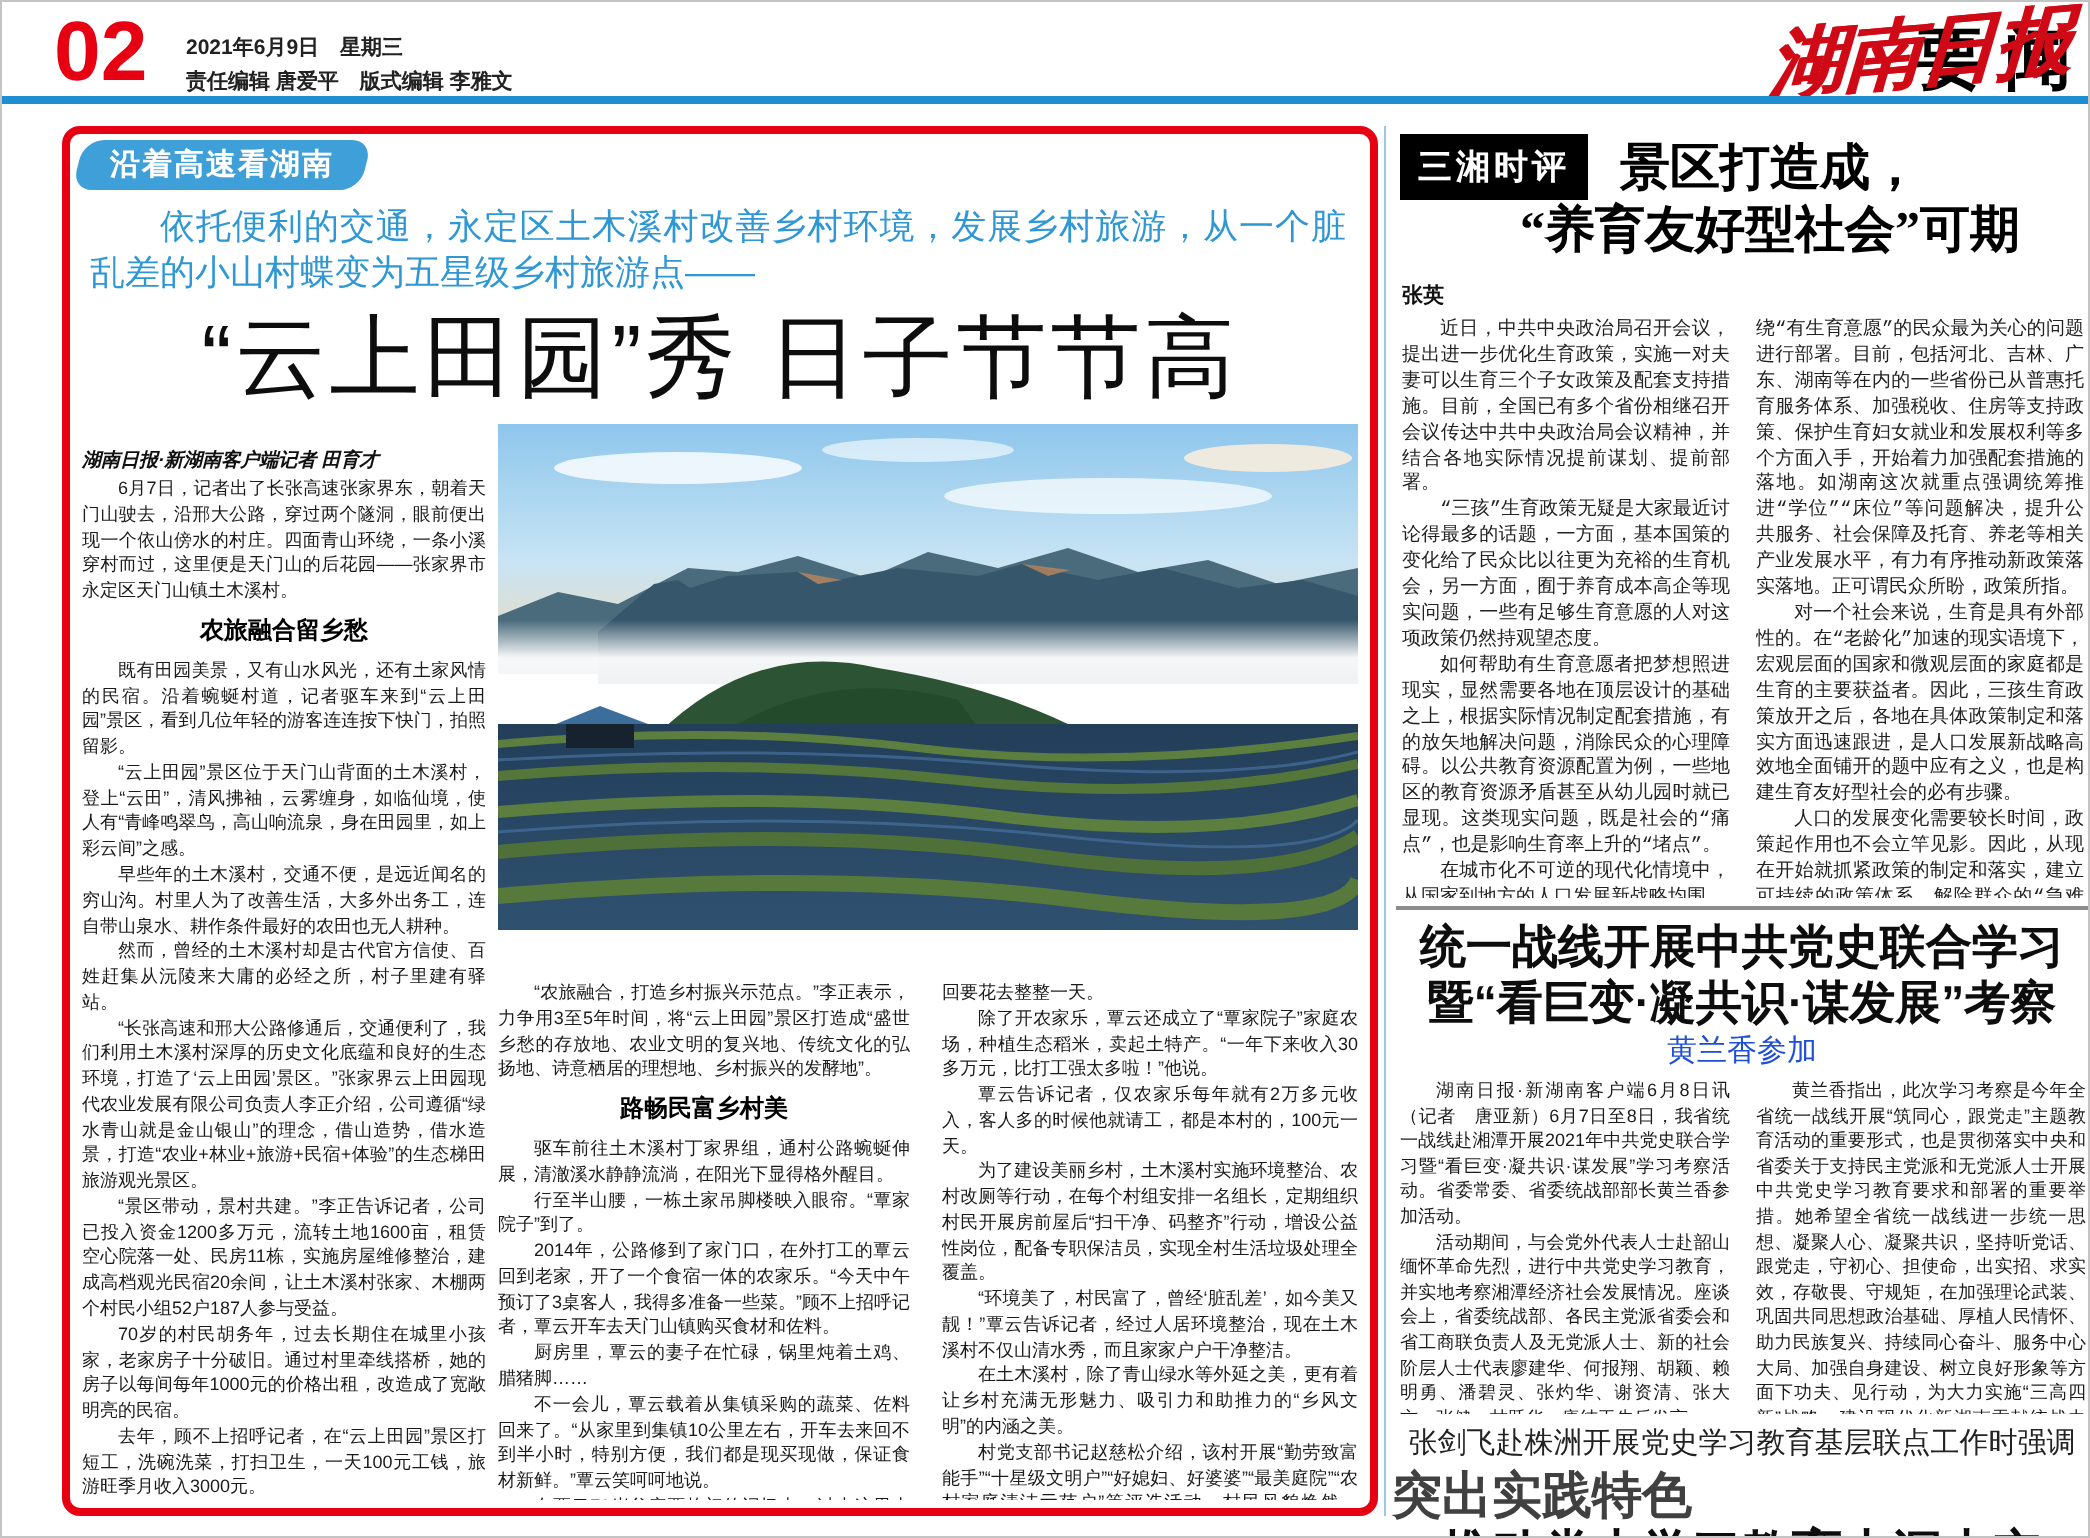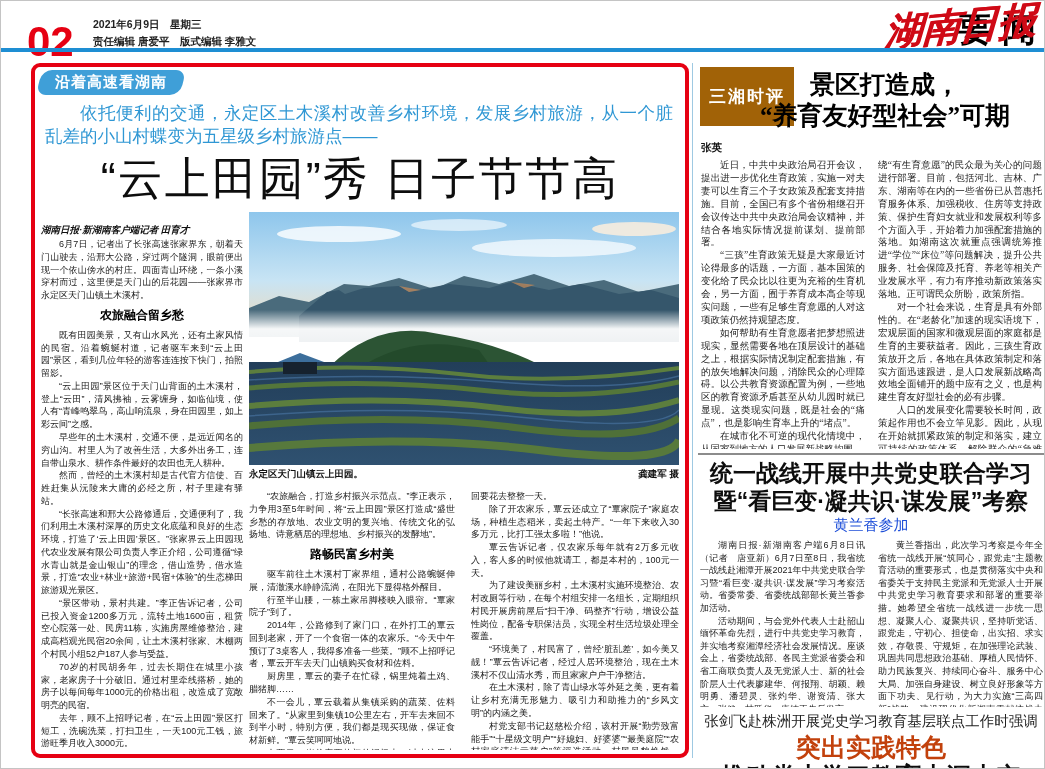--- a/index.html
+++ b/index.html
@@ -1,21 +1,21 @@
 <!DOCTYPE html>
 <html><head>
 <meta charset="utf-8">
 <style>
   html,body{margin:0;padding:0;background:#e8e8e8;}
   #page{position:relative;width:1045px;height:769px;background:#fff;overflow:hidden;
         border:1px solid #c4c4c4;box-sizing:border-box;
         font-family:"Liberation Sans","DejaVu Sans",sans-serif;color:#1a1a1a;}
   .abs{position:absolute;}
   
-  .pgnum{left:26px;top:4px;font-size:42px;font-weight:bold;color:#e60012;line-height:1;margin-top:16px;}
+  .pgnum{left:26px;top:4px;font-size:42px;font-weight:bold;color:#e60012;line-height:1;}
   .mast-meta{left:92px;top:15px;font-size:10.5px;font-weight:bold;color:#222;line-height:1.65;}
   .sect-title{left:0;top:6px;width:1045px;text-align:right;font-family:"Liberation Serif","DejaVu Serif",serif;
               font-size:34px;font-weight:bold;letter-spacing:10px;color:#000;}
   .paper-logo{right:8px;top:0px;font-family:"Liberation Serif","DejaVu Serif",serif;font-style:italic;
               font-size:38px;font-weight:bold;color:#cf0a16;transform:rotate(-5deg) skewX(-8deg);
               text-shadow:1px 0 #cf0a16;}
   .mast-rule{left:0;top:47px;width:1045px;height:4px;background:#1e8ed3;}
   
   .art-frame{left:30px;top:62px;width:658px;height:695px;border:4px solid #e60012;border-radius:9px;box-sizing:border-box;}
   .series-badge{left:38px;top:69px;background:#3f9fd8;color:#fff;font-size:15px;font-weight:bold;
@@ -34,41 +34,41 @@
   .col1{left:40px;top:237px;width:202px;height:512px;}
   .col2{left:248px;top:489px;width:206px;height:260px;}
   .col3{left:470px;top:489px;width:208px;height:260px;}
   
   .photo{left:248px;top:211px;width:430px;height:253px;overflow:hidden;}
   .photo svg{display:block;width:100%;height:100%;}
   .caption-row{left:248px;top:467px;width:430px;display:flex;justify-content:space-between;
                font-size:9.5px;font-weight:bold;color:#111;}
   
   .vline{left:691px;top:62px;width:1px;height:695px;background:#9ec9e2;}
-  .badge-red{left:699px;top:66px;background:#a16207;color:#fff;font-size:17px;font-weight:bold;
-             padding:18px 9px;letter-spacing:2px;}
+  .badge-red{left:699px;top:66px;background:#000000;color:#fff;font-size:17px;font-weight:bold;
+             padding:5px 9px;letter-spacing:2px;}
   .c-head{left:726px;top:68px;width:316px;text-align:center;
           font-family:"Liberation Serif","DejaVu Serif",serif;font-size:25px;font-weight:bold;
           line-height:1.25;color:#000;}
   .c-author{left:700px;top:140px;font-size:10.5px;font-weight:bold;color:#111;}
   .kt{font-family:"Liberation Serif","DejaVu Serif",serif;font-size:9.5px;line-height:1.36;
       text-align:justify;color:#222;overflow:hidden;}
-  .kt p{margin:0;text-indent:2em;}
+  .kt p{margin:0;text-indent:2em;font-family:Liberation Mono, monospace;}
   .kt p.noind{text-indent:0;}
   .c-col1{left:700px;top:158px;width:164px;height:290px;}
   .c-col2{left:877px;top:158px;width:164px;height:290px;}
   .divider{left:697px;top:452px;width:346px;height:2px;background:#8c8c8c;}
   .a2-head{left:695px;top:459px;width:350px;text-align:center;font-size:23px;font-weight:bold;
            line-height:1.2;color:#0d0d0d;}
   .a2-sub{left:695px;top:515px;width:350px;text-align:center;font-size:15px;color:#1d4ed8;}
   .a2col{font-size:9px;line-height:1.4;}
   .a2-col1{left:699px;top:538px;width:165px;height:168px;}
   .a2-col2{left:877px;top:538px;width:165px;height:168px;}
   .a3-kicker{left:695px;top:711px;width:350px;text-align:center;font-size:14.5px;color:#222;}
-  .a3-head1{left:695px;top:730px;width:350px;text-align:center;font-size:25px;font-weight:bold;color:#c2410c;}
+  .a3-head1{left:695px;top:730px;width:350px;font-size:25px;font-weight:bold;color:#404040;}
   .a3-head2{left:695px;top:759px;width:350px;text-align:center;font-size:25px;font-weight:bold;color:#0d0d0d;}
 </style>
 </head>
 <body>
 
 <div id="page">
 
   <div class="abs pgnum">02</div>
   <div class="abs mast-meta">
     <div>2021年6月9日　星期三</div>
@@ -140,24 +140,20 @@
         <path d="M0,236 Q160,222 290,238 T430,228" stroke="#57793c" stroke-width="8"></path>
         <path d="M0,168 Q130,160 250,170 T430,164" stroke="#46719c" stroke-width="1.5" opacity="0.7"></path>
         <path d="M0,204 Q150,192 280,206 T430,198" stroke="#46719c" stroke-width="1.5" opacity="0.7"></path>
       </g>
       <g>
         <rect x="34" y="150" width="34" height="12" fill="#16222e"></rect>
         <path d="M29,150 L51,141 L75,150 Z" fill="#3c6e9b"></path>
       </g>
     </svg>
   </div>
-  <div class="abs caption-row">
-    <span>永定区天门山镇云上田园。</span>
-    <span>龚建军 摄</span>
-  </div>
 
   <div class="abs bt col2">
     <p>“农旅融合，打造乡村振兴示范点。”李正表示，力争用3至5年时间，将“云上田园”景区打造成“盛世乡愁的存放地、农业文明的复兴地、传统文化的弘扬地、诗意栖居的理想地、乡村振兴的发酵地”。</p>
     <div class="subhead">路畅民富乡村美</div>
     <p>驱车前往土木溪村丁家界组，通村公路蜿蜒伸展，清澈溪水静静流淌，在阳光下显得格外醒目。</p>
     <p>行至半山腰，一栋土家吊脚楼映入眼帘。“覃家院子”到了。</p>
     <p>2014年，公路修到了家门口，在外打工的覃云回到老家，开了一个食宿一体的农家乐。“今天中午预订了3桌客人，我得多准备一些菜。”顾不上招呼记者，覃云开车去天门山镇购买食材和佐料。</p>
     <p>厨房里，覃云的妻子在忙碌，锅里炖着土鸡、腊猪脚……</p>
     <p>不一会儿，覃云载着从集镇采购的蔬菜、佐料回来了。“从家里到集镇10公里左右，开车去来回不到半小时，特别方便，我们都是现买现做，保证食材新鲜。”覃云笑呵呵地说。</p>
     <p>在覃云76岁父亲覃栋初的记忆中，过去这里山高路陡、不通公路，外出都靠双脚步行，下山一次，来</p>

